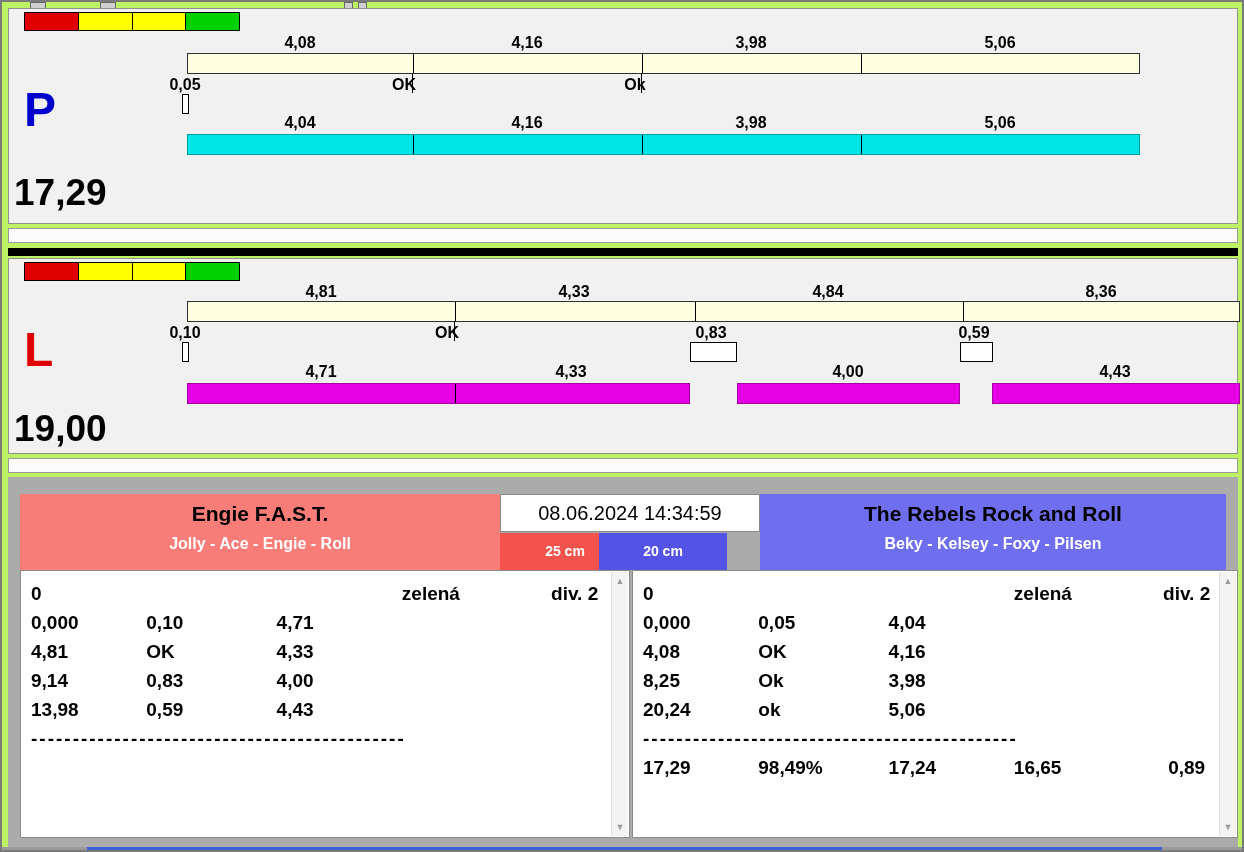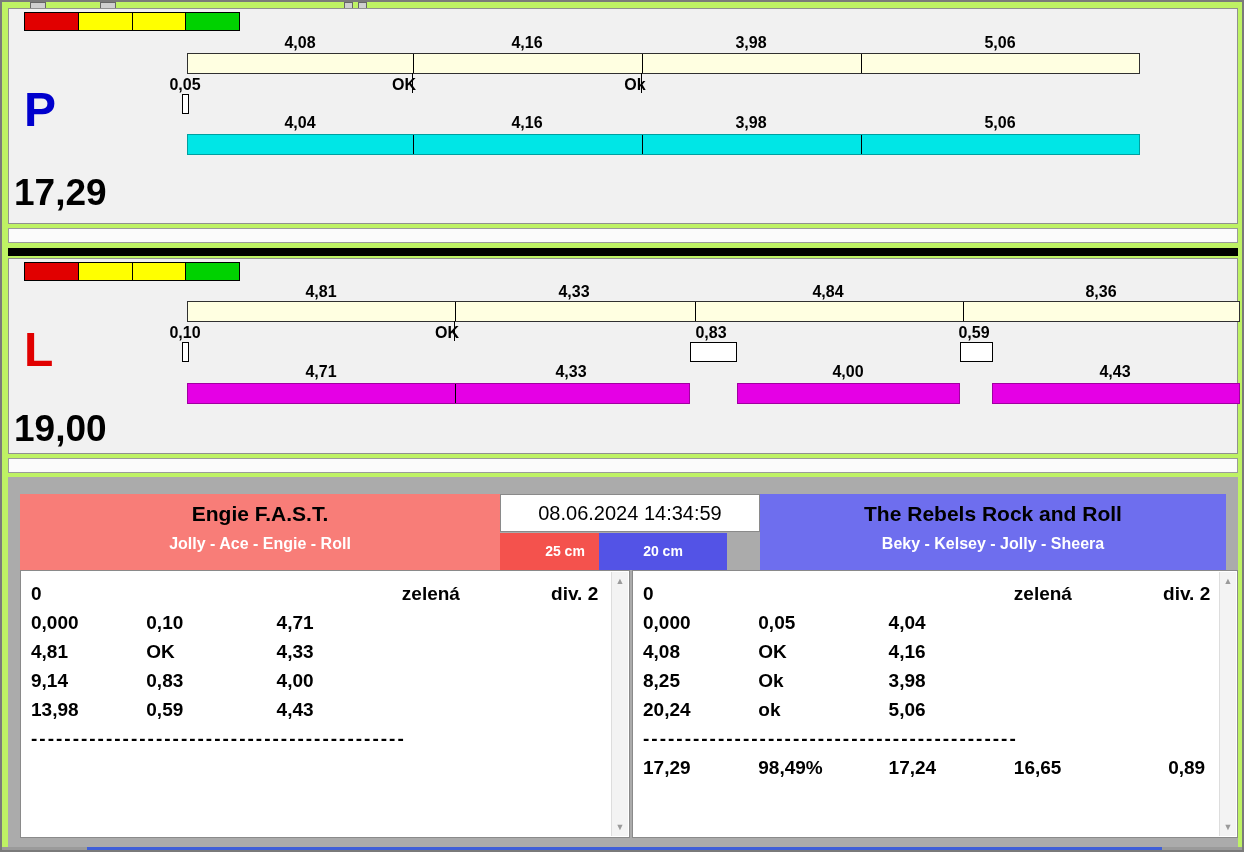--- a/index.html
+++ b/index.html
@@ -159,21 +159,21 @@
     <div class="team-dogs">Jolly - Ace - Engie - Roll</div>
   </div>
 
   <div class="dt-box" style="left:498px;top:492px;width:260px;height:38px;">08.06.2024 14:34:59</div>
 
   <div class="height-box" style="left:498px;top:531px;width:130px;height:37px;background:#f4524d;">25 cm</div>
   <div class="height-box" style="left:597px;top:531px;width:128px;height:37px;background:#5353e6;">20 cm</div>
 
   <div class="team-header" style="left:758px;top:492px;width:466px;height:76px;background:#6e6eee;">
     <div class="team-name">The Rebels Rock and Roll</div>
-    <div class="team-dogs">Beky - Kelsey - Jolly - Sheera</div>
+    <div class="team-dogs">Beky - Kelsey - Foxy - Pilsen</div>
   </div>
 
   <div class="dtable" style="left:18px;top:568px;width:610px;height:268px;">
     <div class="trow">
       <span class="c c1">0</span>
       <span class="c c2"></span>
       <span class="c c3"></span>
       <span class="c c4">zelená</span>
       <span class="c c5">div. 2</span>
     </div>

